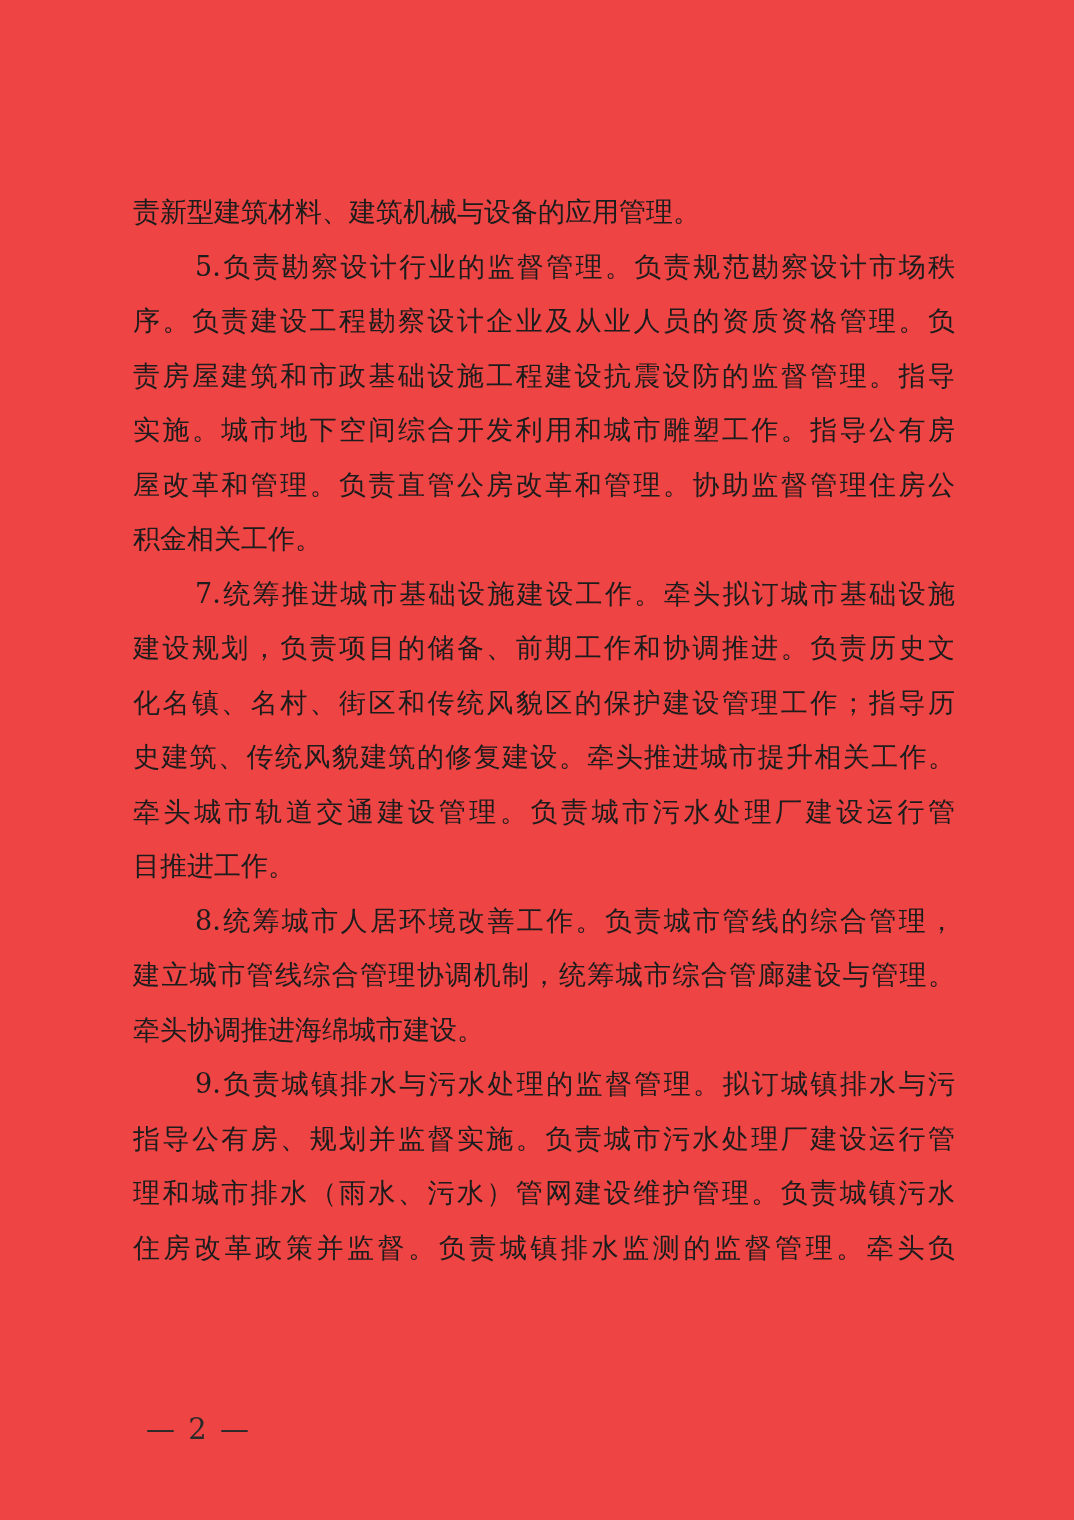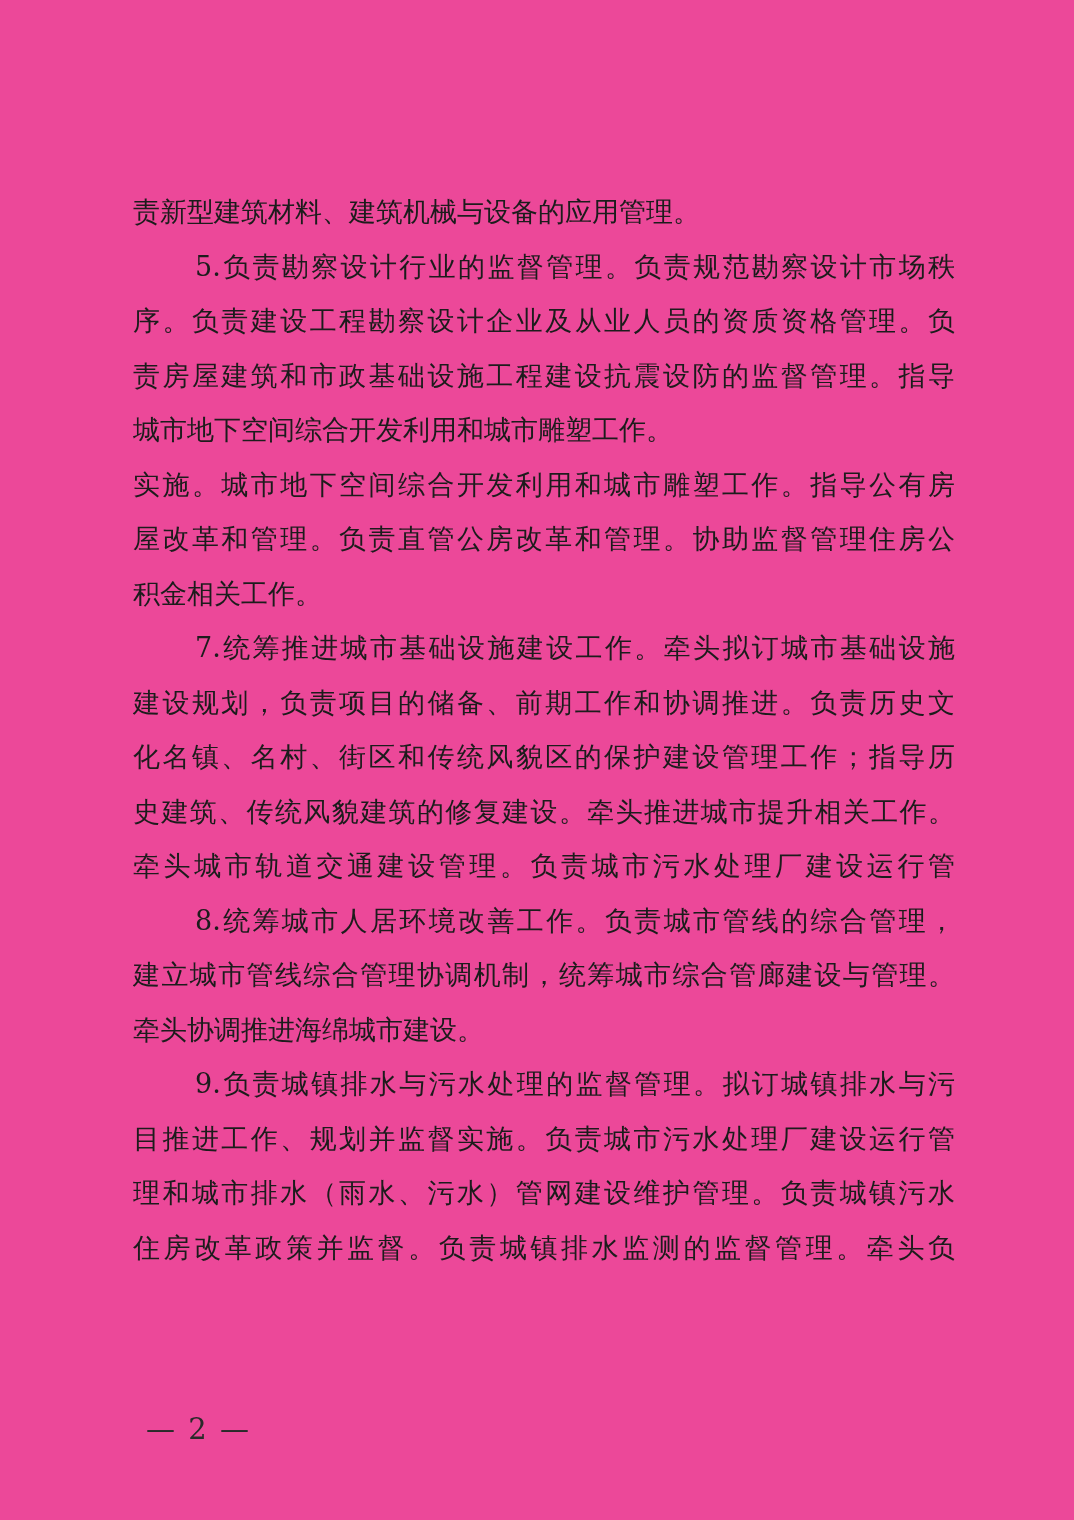--- a/index.html
+++ b/index.html
@@ -9,21 +9,21 @@
   body {
     width: 1074px;
     height: 1520px;
     background: #ffffff;
     position: relative;
     overflow: hidden;
   }
   .page {
     position: absolute;
     inset: 0;
-    background: #ec4899;
+    background: #ef4444;
   }
   .textblock {
     position: absolute;
     left: 133px;
     top: 185px;
     width: 822px;
   }
   .line {
     font-family: "DejaVu Serif", "Liberation Serif", serif;
     font-size: 27px;
@@ -58,33 +58,33 @@
 </head>
 <body>
 
 <div class="page">
 
   <div class="textblock">
     <div class="line para-end">责新型建筑材料、建筑机械与设备的应用管理。</div>
     <div class="line para-start">5.负责勘察设计行业的监督管理。负责规范勘察设计市场秩</div>
     <div class="line">序。负责建设工程勘察设计企业及从业人员的资质资格管理。负</div>
     <div class="line">责房屋建筑和市政基础设施工程建设抗震设防的监督管理。指导</div>
-    <div class="line para-end">城市地下空间综合开发利用和城市雕塑工作。</div>
     <div class="line">实施。城市地下空间综合开发利用和城市雕塑工作。指导公有房</div>
     <div class="line">屋改革和管理。负责直管公房改革和管理。协助监督管理住房公</div>
     <div class="line para-end">积金相关工作。</div>
     <div class="line para-start">7.统筹推进城市基础设施建设工作。牵头拟订城市基础设施</div>
     <div class="line">建设规划，负责项目的储备、前期工作和协调推进。负责历史文</div>
     <div class="line">化名镇、名村、街区和传统风貌区的保护建设管理工作；指导历</div>
     <div class="line">史建筑、传统风貌建筑的修复建设。牵头推进城市提升相关工作。</div>
     <div class="line">牵头城市轨道交通建设管理。负责城市污水处理厂建设运行管</div>
+    <div class="line para-end">目推进工作。</div>
     <div class="line para-start">8.统筹城市人居环境改善工作。负责城市管线的综合管理，</div>
     <div class="line">建立城市管线综合管理协调机制，统筹城市综合管廊建设与管理。</div>
     <div class="line para-end">牵头协调推进海绵城市建设。</div>
     <div class="line para-start">9.负责城镇排水与污水处理的监督管理。拟订城镇排水与污</div>
-    <div class="line">目推进工作、规划并监督实施。负责城市污水处理厂建设运行管</div>
+    <div class="line">指导公有房、规划并监督实施。负责城市污水处理厂建设运行管</div>
     <div class="line">理和城市排水（雨水、污水）管网建设维护管理。负责城镇污水</div>
     <div class="line">住房改革政策并监督。负责城镇排水监测的监督管理。牵头负</div>
   </div>
 
   <div class="footer">— 2 —</div>
 
 </div>
 
 </body></html>

